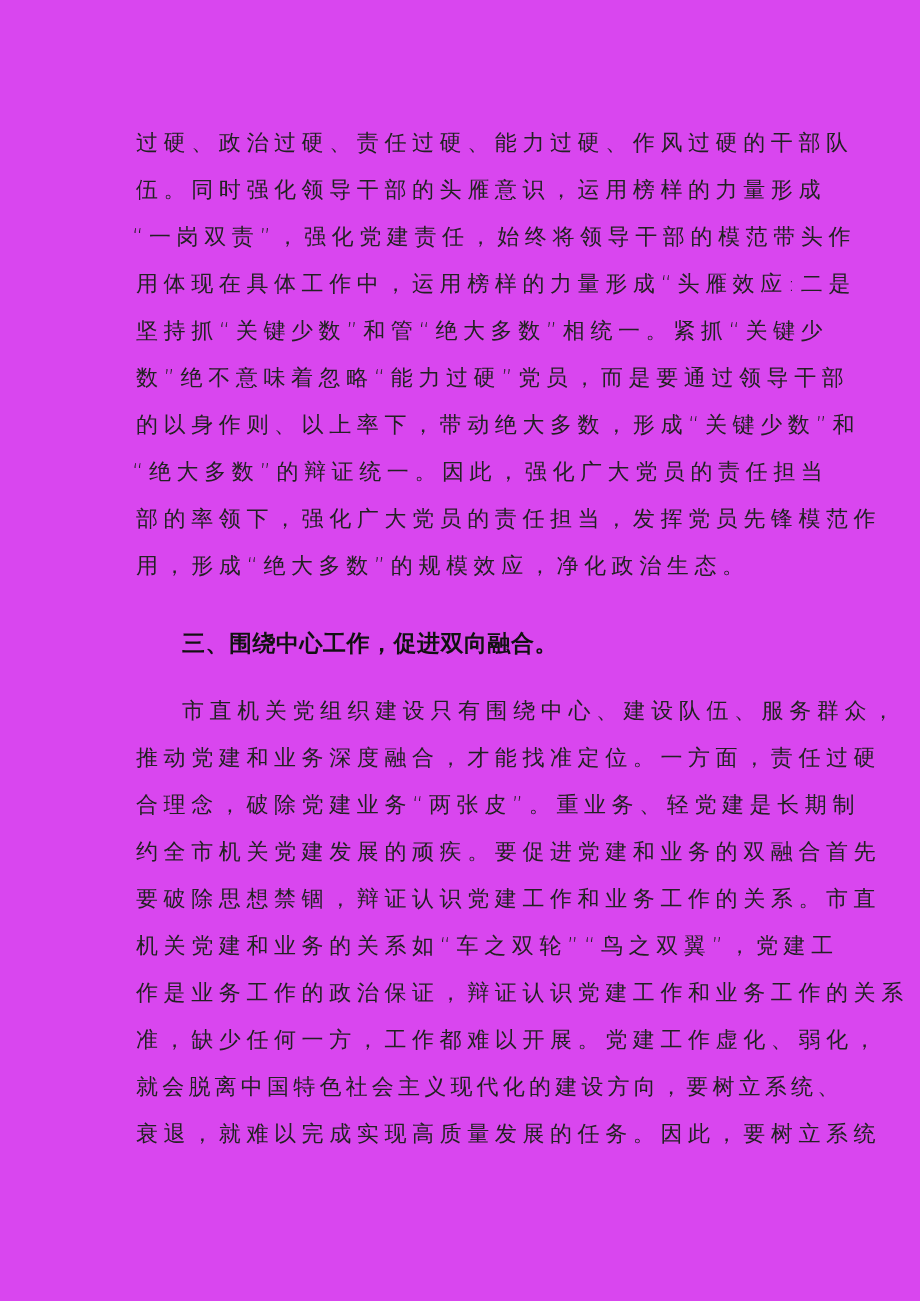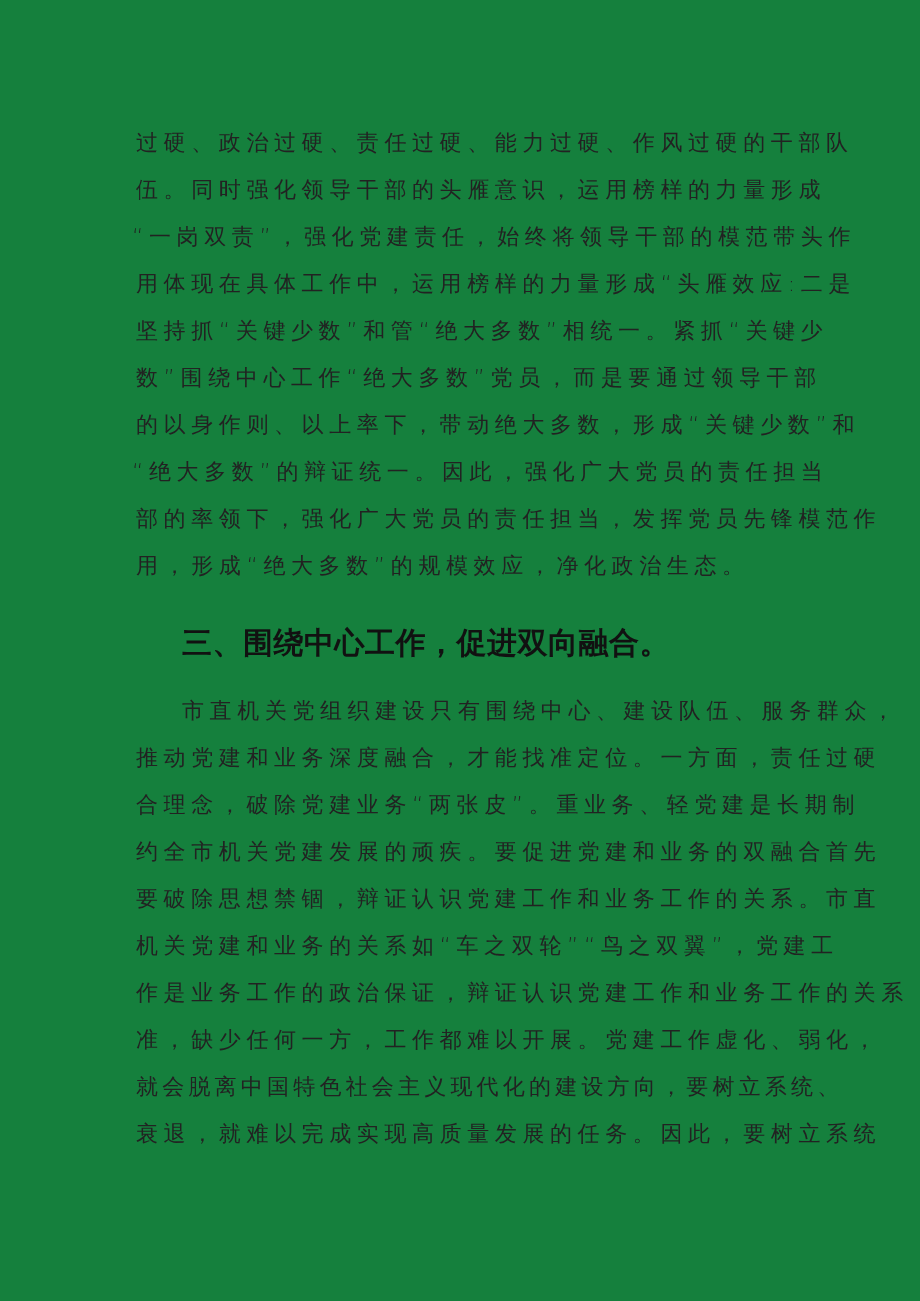--- a/index.html
+++ b/index.html
@@ -1,34 +1,34 @@
 <!DOCTYPE html>
 <html><head>
 <meta charset="utf-8">
 <style>
   html, body { margin: 0; padding: 0; background: #ffffff; }
   body { width: 920px; height: 1301px; position: relative; overflow: hidden;
          font-family: "DejaVu Sans", "Liberation Sans", sans-serif; color: #1a1a1a; }
-  .page { position: absolute; left: 0; top: 0; width: 920px; height: 1301px; background: #15803d; }
+  .page { position: absolute; left: 0; top: 0; width: 920px; height: 1301px; background: #d946ef; }
   .line { position: absolute; left: 136px; width: 640px; font-size: 22px; line-height: 26px;
           letter-spacing: 5.6px; white-space: nowrap; font-weight: 300; color: #222; }
-  .heading { position: absolute; left: 182px; font-size: 30px; line-height: 28px; font-weight: bold;
+  .heading { position: absolute; left: 182px; font-size: 23px; line-height: 28px; font-weight: bold;
              letter-spacing: 0.5px; white-space: nowrap; color: #111; }
 </style>
 </head>
 <body>
 
 <div class="page">
   <div>
     <div class="line" style="top:130px">过硬、政治过硬、责任过硬、能力过硬、作风过硬的干部队</div>
     <div class="line" style="top:177px">伍。同时强化领导干部的头雁意识，运用榜样的力量形成</div>
     <div class="line" style="top:224px; left:132px">“一岗双责”，强化党建责任，始终将领导干部的模范带头作</div>
     <div class="line" style="top:271px">用体现在具体工作中，运用榜样的力量形成“头雁效应:二是</div>
     <div class="line" style="top:318px">坚持抓“关键少数”和管“绝大多数”相统一。紧抓“关键少</div>
-    <div class="line" style="top:365px">数”围绕中心工作“绝大多数”党员，而是要通过领导干部</div>
+    <div class="line" style="top:365px">数”绝不意味着忽略“能力过硬”党员，而是要通过领导干部</div>
     <div class="line" style="top:412px">的以身作则、以上率下，带动绝大多数，形成“关键少数”和</div>
     <div class="line" style="top:459px; left:132px">“绝大多数”的辩证统一。因此，强化广大党员的责任担当</div>
     <div class="line" style="top:506px">部的率领下，强化广大党员的责任担当，发挥党员先锋模范作</div>
     <div class="line" style="top:553px">用，形成“绝大多数”的规模效应，净化政治生态。</div>
   </div>
 
   <div class="heading" style="top:629px">三、围绕中心工作，促进双向融合。</div>
 
   <div>
     <div class="line" style="top:698px; left:182px; width:620px">市直机关党组织建设只有围绕中心、建设队伍、服务群众，</div>

